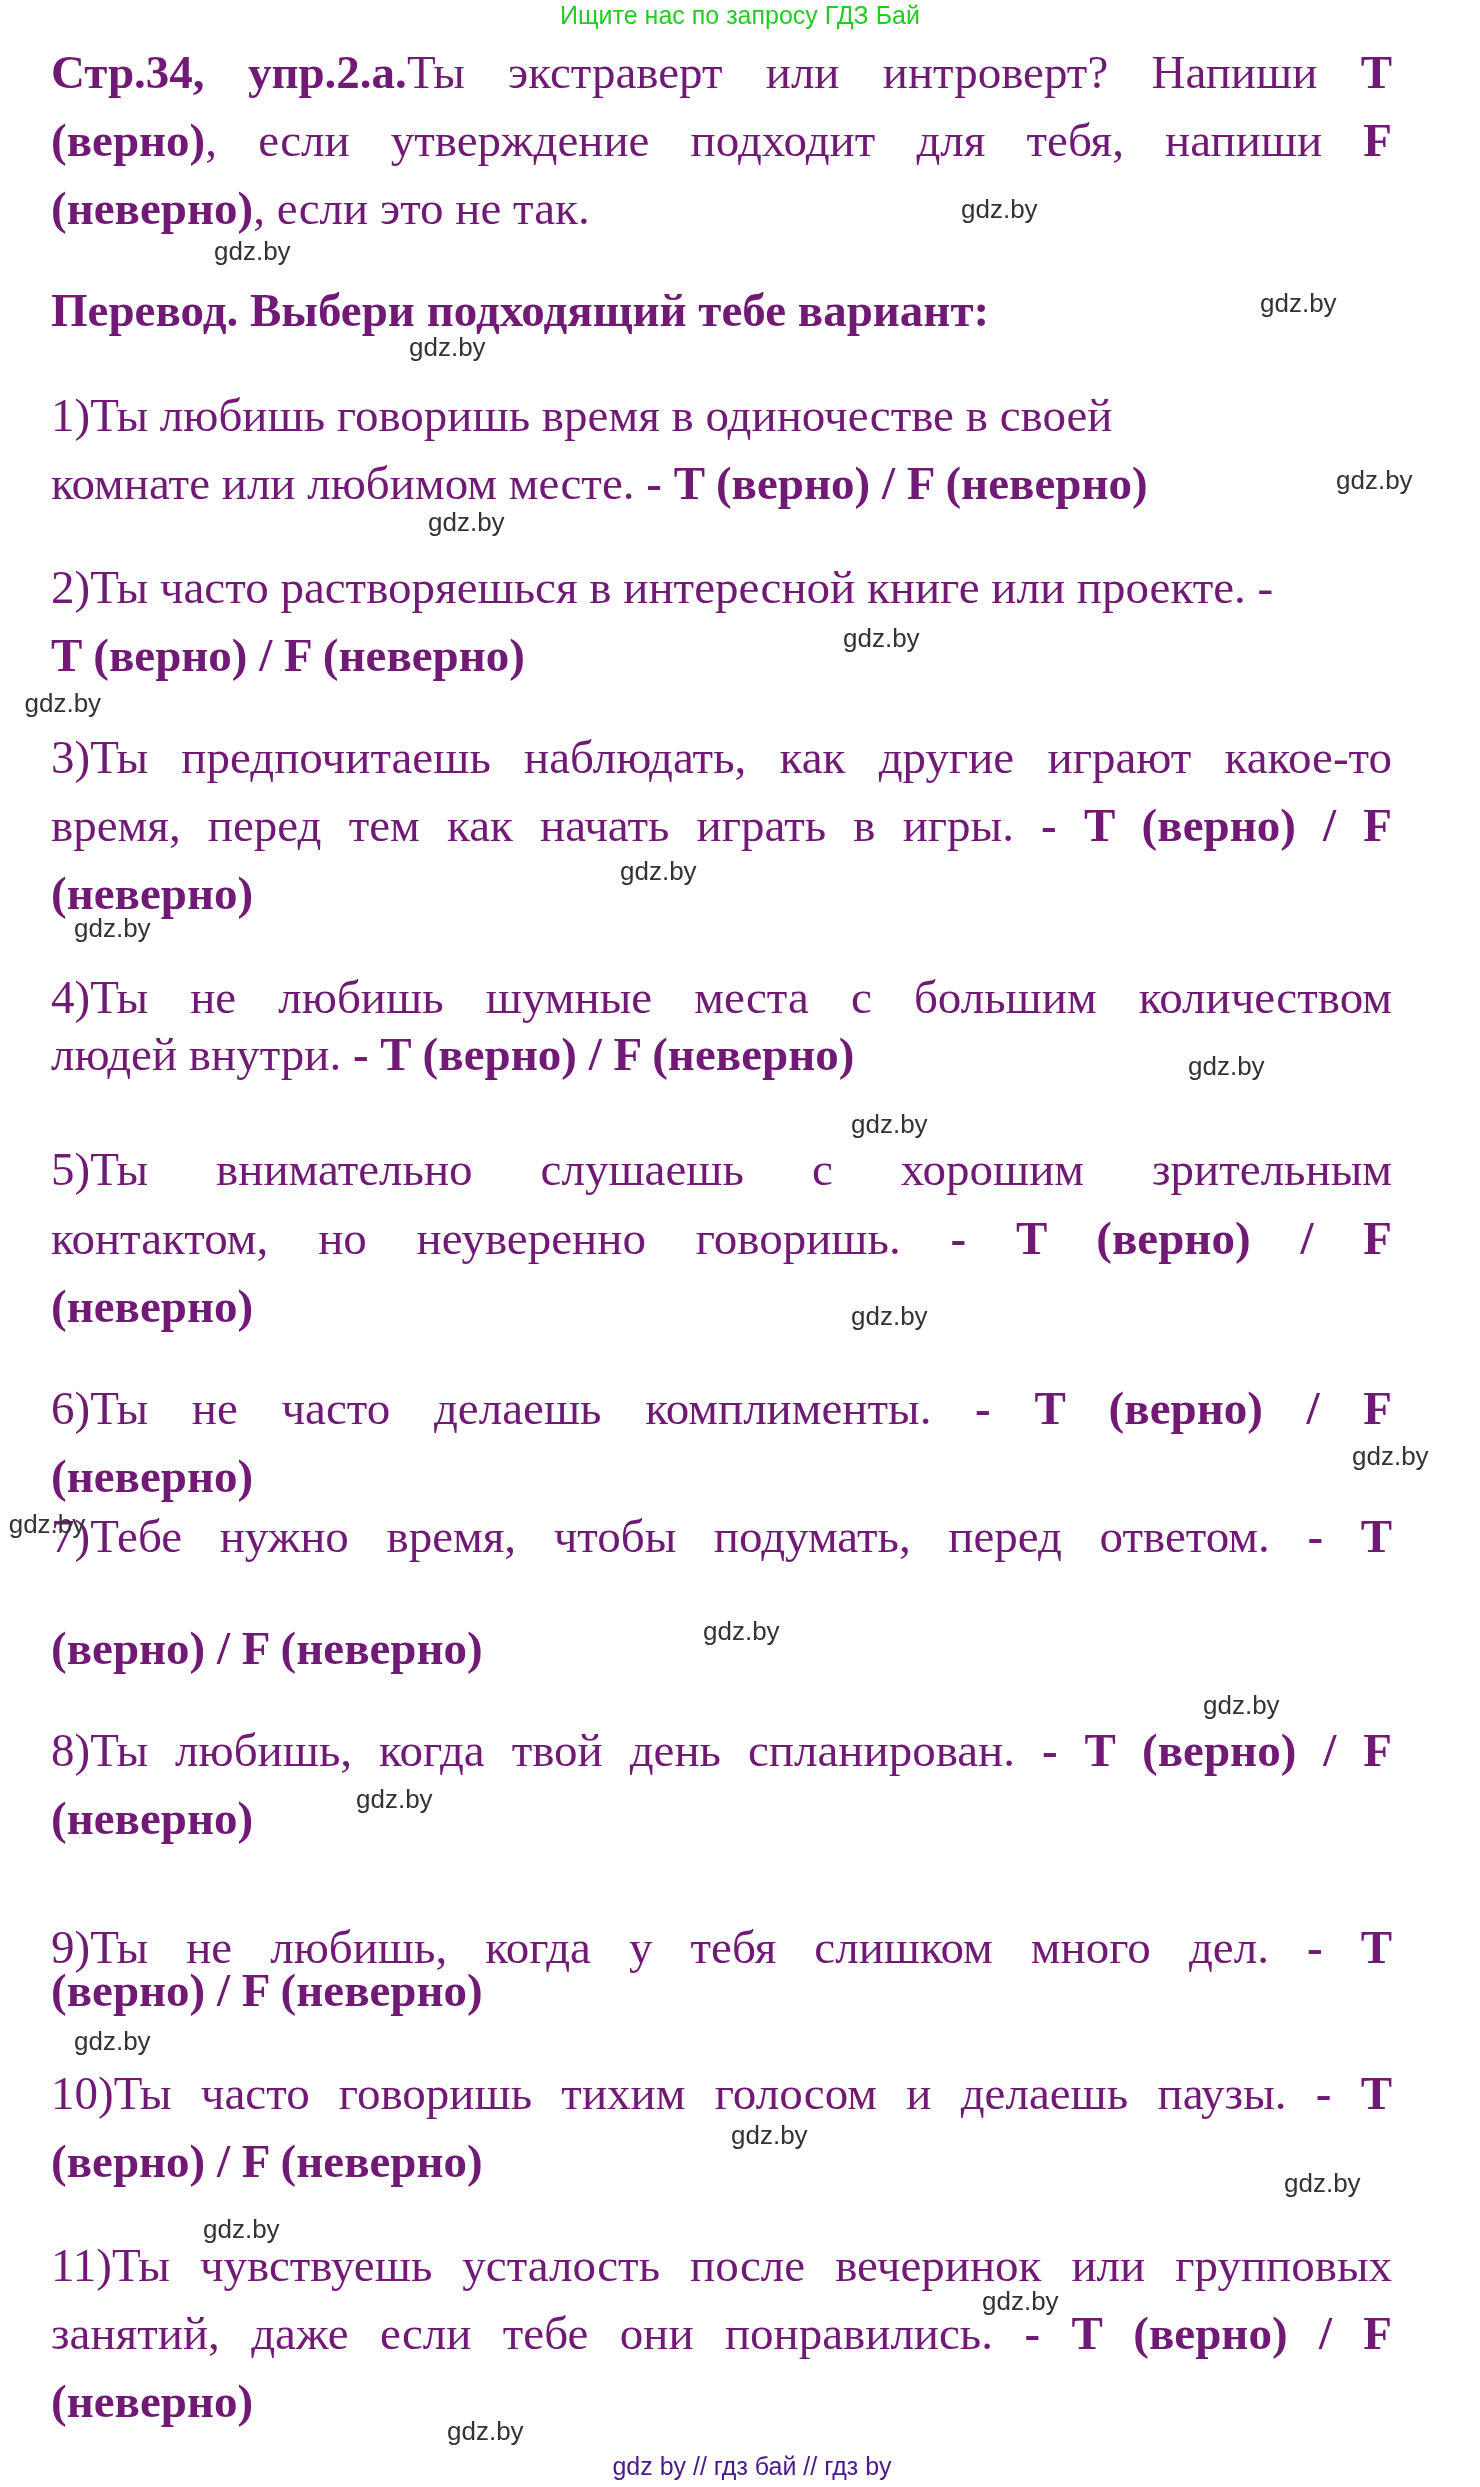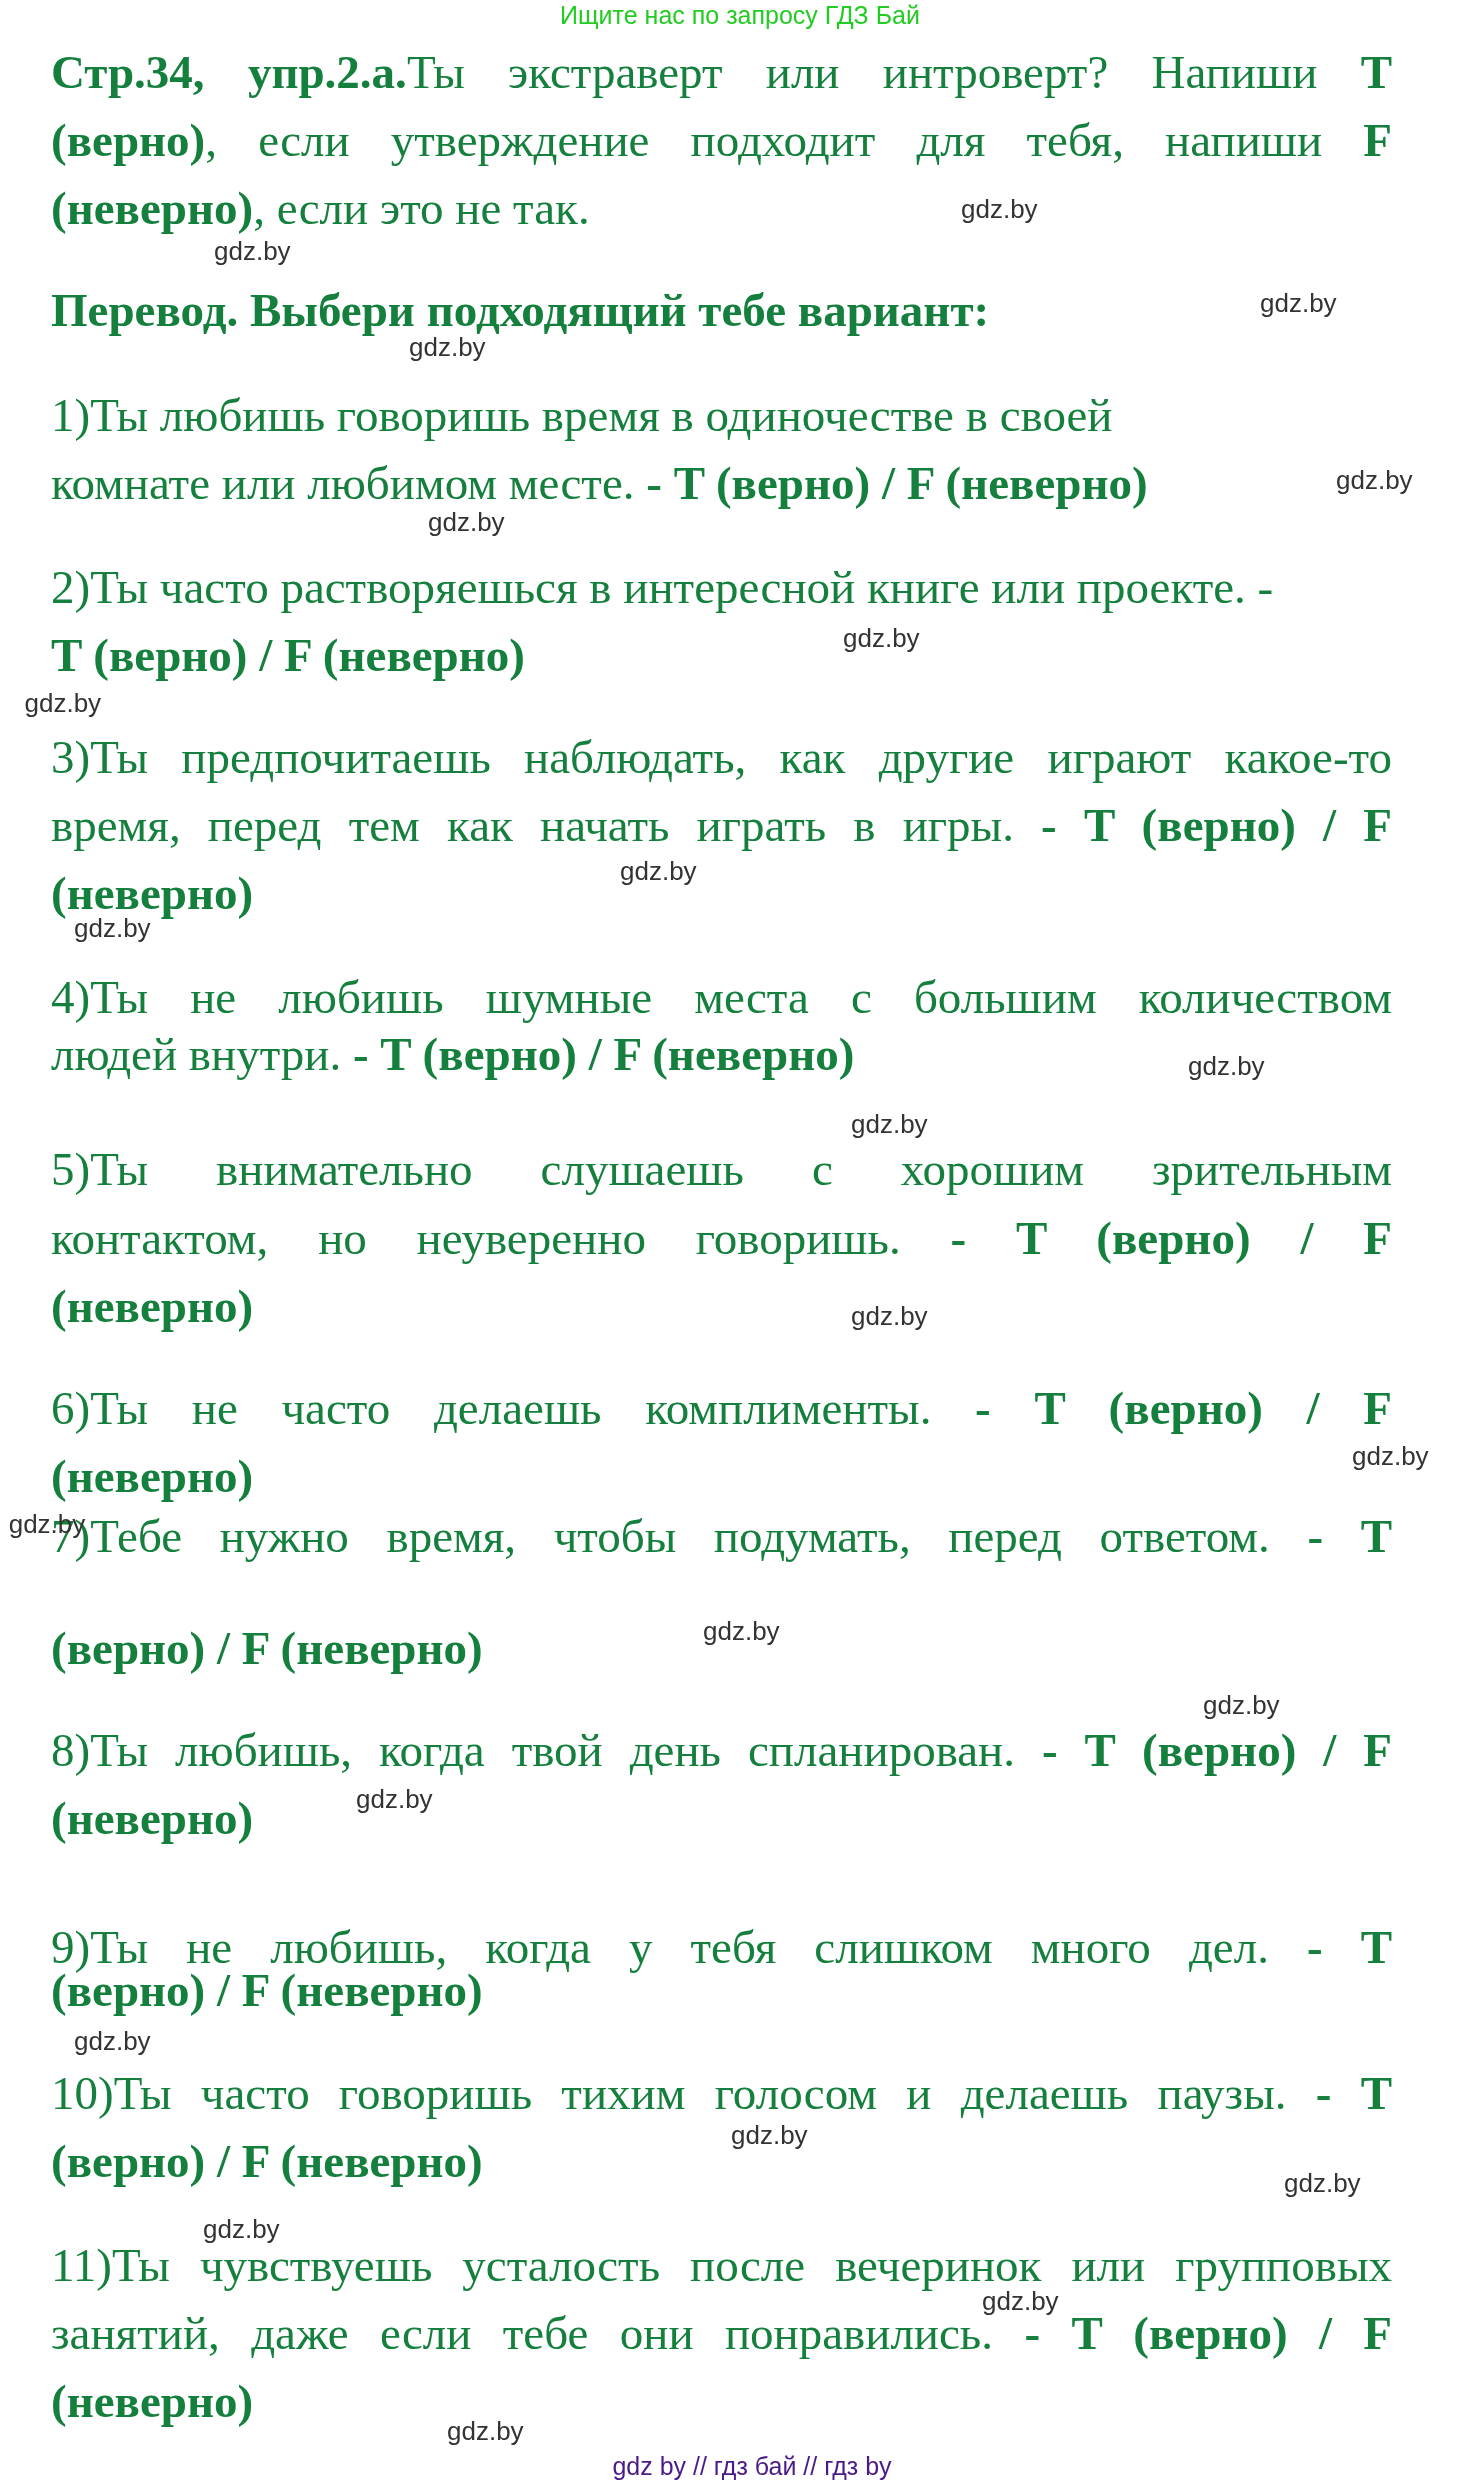--- a/index.html
+++ b/index.html
@@ -2,21 +2,21 @@
 <html style="font-size:14px"><head>
 <meta charset="utf-8">
 <style>
   html, body { margin:0; padding:0; background:#ffffff; }
   body { width:1480px; height:2487px; position:relative; overflow:hidden; }
   .hdr { position:absolute; left:0; width:1480px; top:0; text-align:center;
          font-family:"Liberation Sans", sans-serif; font-size:25px; color:#22cc22; line-height:30px; }
   .ftr { position:absolute; left:12px; width:1480px; top:2451px; text-align:center;
          font-family:"Liberation Sans", sans-serif; font-size:25px; color:#4b1a8a; line-height:30px; }
   .line { position:absolute; left:51px; width:1341px;
-          font-family:"Liberation Serif", serif; font-size:47px; color:#15803d; line-height:56px;
+          font-family:"Liberation Serif", serif; font-size:47px; color:#701a75; line-height:56px;
           white-space:nowrap; }
   .just { text-align:justify; text-align-last:justify; white-space:normal; }
   .b { font-weight:bold; }
   .wm { position:absolute; font-family:"Liberation Sans", sans-serif; font-size:26px;
         color:#333333; line-height:30px; white-space:nowrap; }
 </style>
 </head>
 <body>
 
 <div class="hdr">Ищите нас по запросу ГДЗ Бай</div>

